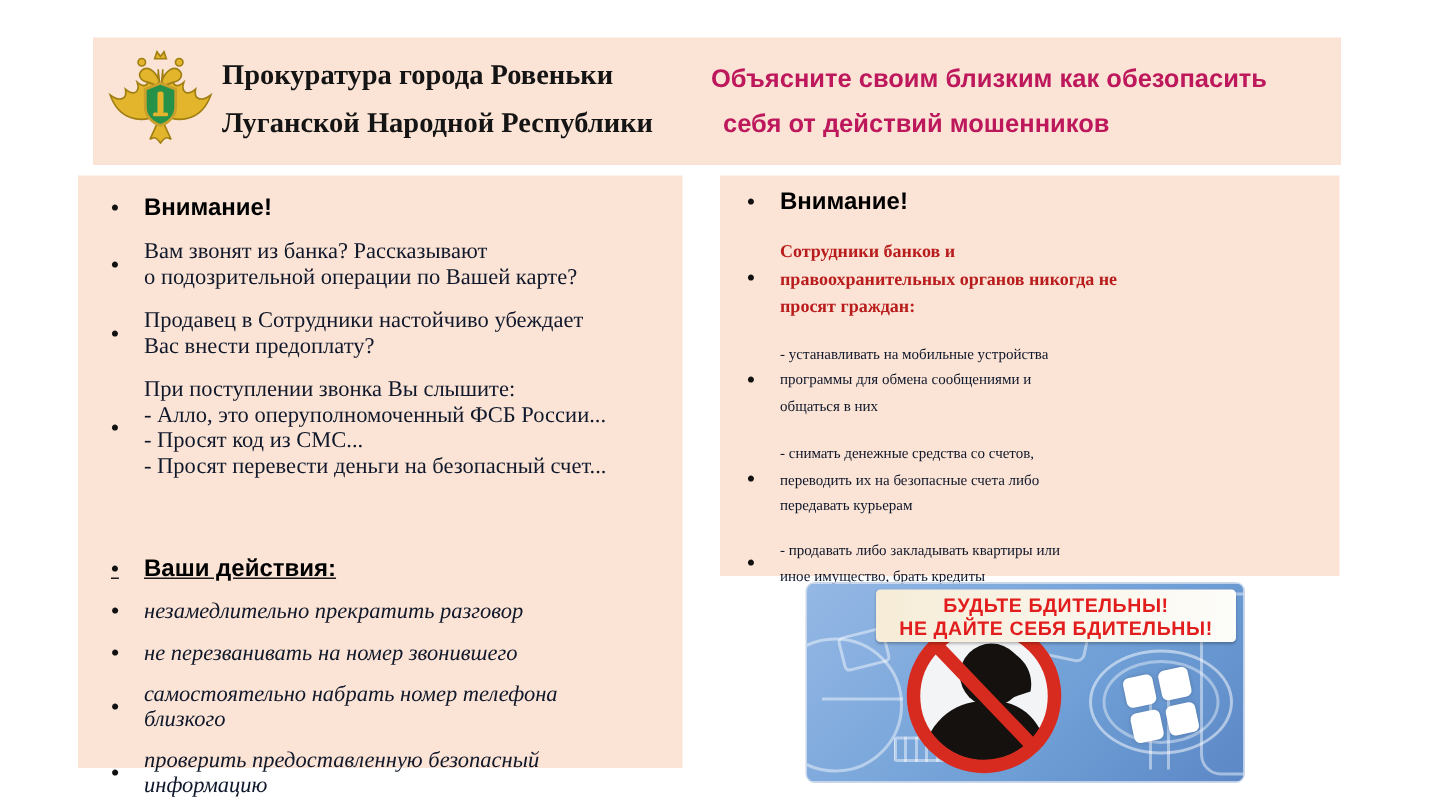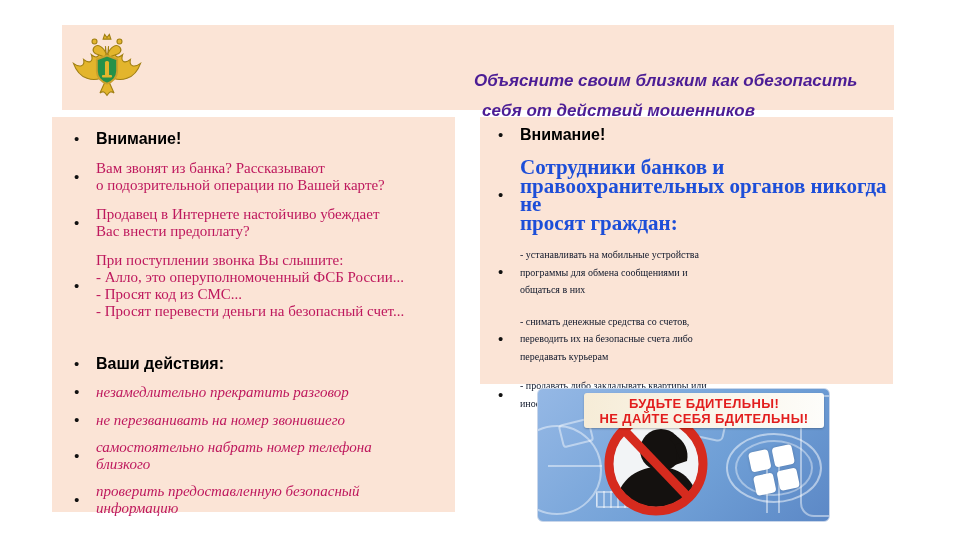--- a/index.html
+++ b/index.html
@@ -10,42 +10,42 @@
   .abs{position:absolute;}
 
   
   .header-bar{
     left:62px;top:25px;width:832px;height:85px;background:#fbe4d6;
   }
   .emblem{left:6px;top:4px;width:78px;height:78px;}
   .org-title{left:86px;top:10px;width:330px;
     font-family:"Liberation Serif",serif;font-weight:700;font-size:19px;line-height:32px;color:#141414;}
   .tagline{left:412px;top:13px;width:420px;
-    font-family:"Liberation Sans",sans-serif;font-style:italic;font-weight:700;
-    font-size:17px;line-height:30px;color:#4c1d95;margin-top:28px;}
+    font-family:"Liberation Sans",sans-serif;font-weight:700;
+    font-size:17px;line-height:30px;color:#be185d;}
   .tagline .l2{padding-left:8px;}
 
   
   .panel{background:#fbe4d6;}
   .panel-left{left:52px;top:117px;width:403px;height:395px;padding:6px 8px 0 18px;box-sizing:border-box;}
   .panel-right{left:480px;top:117px;width:413px;height:267px;padding:8px 6px 0 14px;box-sizing:border-box;}
 
   .li{display:flex;align-items:center;}
   .li::before{
     content:"\2022";flex:0 0 22px;width:22px;text-align:left;padding-left:4px;
     font-family:"Liberation Sans",sans-serif;font-size:15px;line-height:18px;color:#111;
   }
   .li .txt{white-space:pre-line;}
-  .serif-txt{font-family:"Liberation Serif",serif;font-size:15px;line-height:17px;color:#be185d;}
+  .serif-txt{font-family:"Liberation Serif",serif;font-size:15px;line-height:17px;color:#0f172a;}
   .serif-txt-r{font-family:"Liberation Serif",serif;font-size:10px;line-height:17.5px;color:#0f172a;}
   .heading-sans{font-family:"Liberation Sans",sans-serif;font-weight:700;font-size:16px;line-height:19px;color:#000;}
-  .bold-serif{font-family:"Liberation Serif",serif;font-weight:700;font-size:21px;line-height:18.5px;color:#1d4ed8;}
+  .bold-serif{font-family:"Liberation Serif",serif;font-weight:700;font-size:12px;line-height:18.5px;color:#b91c1c;}
 
   .mt12{margin-top:12px;} .mt14{margin-top:14px;} .mt10{margin-top:10px;font-style:italic;}
-  .mt34{margin-top:34px;} .mt6{margin-top:6px;}
+  .mt34{margin-top:50px;text-decoration:underline;} .mt6{margin-top:6px;}
 
   
   .poster{
     left:537px;top:388px;width:293px;height:134px;border-radius:6px;overflow:hidden;
     background:linear-gradient(135deg,#95b8e5 0%,#7ea9dc 35%,#6f9fd6 60%,#5c88c6 100%);
     border:1px solid #c9d6ea;box-sizing:border-box;
   }
   .sketch{position:absolute;border:2px solid rgba(255,255,255,0.45);}
   .banner{
     position:absolute;left:46px;top:4px;width:240px;height:35px;border-radius:3px;
@@ -82,36 +82,40 @@
         <circle cx="34" cy="16" r="3.2"></circle>
         <circle cx="66" cy="16" r="3.2"></circle>
         <path d="M45 13 L55 13 L53 7 L50 11 L47 7 Z"></path>
       </g>
 
       <path d="M50 34 L63 39 L63 54 C63 62 57 68 50 70 C43 68 37 62 37 54 L37 39 Z" fill="#259149" stroke="#caa02c" stroke-width="2.4"></path>
       <rect x="47.4" y="41" width="5.2" height="19" rx="2" fill="#e3b52c"></rect>
       <rect x="43.5" y="59" width="13" height="3.2" rx="1.4" fill="#e3b52c"></rect>
     </svg>
   </div>
+  <div class="abs org-title">
+    <div>Прокуратура города Ровеньки</div>
+    <div>Луганской Народной Республики</div>
+  </div>
   <div class="abs tagline">
     <div>Объясните своим близким как обезопасить</div>
     <div class="l2">себя от действий мошенников</div>
   </div>
 </div>
 
 <div class="abs panel panel-left">
   <div class="li mt6">
     <span class="txt heading-sans">Внимание!</span>
   </div>
   <div class="li mt12">
     <span class="txt serif-txt">Вам звонят из банка? Рассказывают
 о подозрительной операции по Вашей карте?</span>
   </div>
   <div class="li mt12">
-    <span class="txt serif-txt">Продавец в Интернете настойчиво убеждает
+    <span class="txt serif-txt">Продавец в Сотрудники настойчиво убеждает
 Вас внести предоплату?</span>
   </div>
   <div class="li mt12">
     <span class="txt serif-txt">При поступлении звонка Вы слышите:
 - Алло, это оперуполномоченный ФСБ России...
 - Просят код из СМС...
 - Просят перевести деньги на безопасный счет...</span>
   </div>
   <div class="li mt34">
     <span class="txt heading-sans">Ваши действия:</span>

